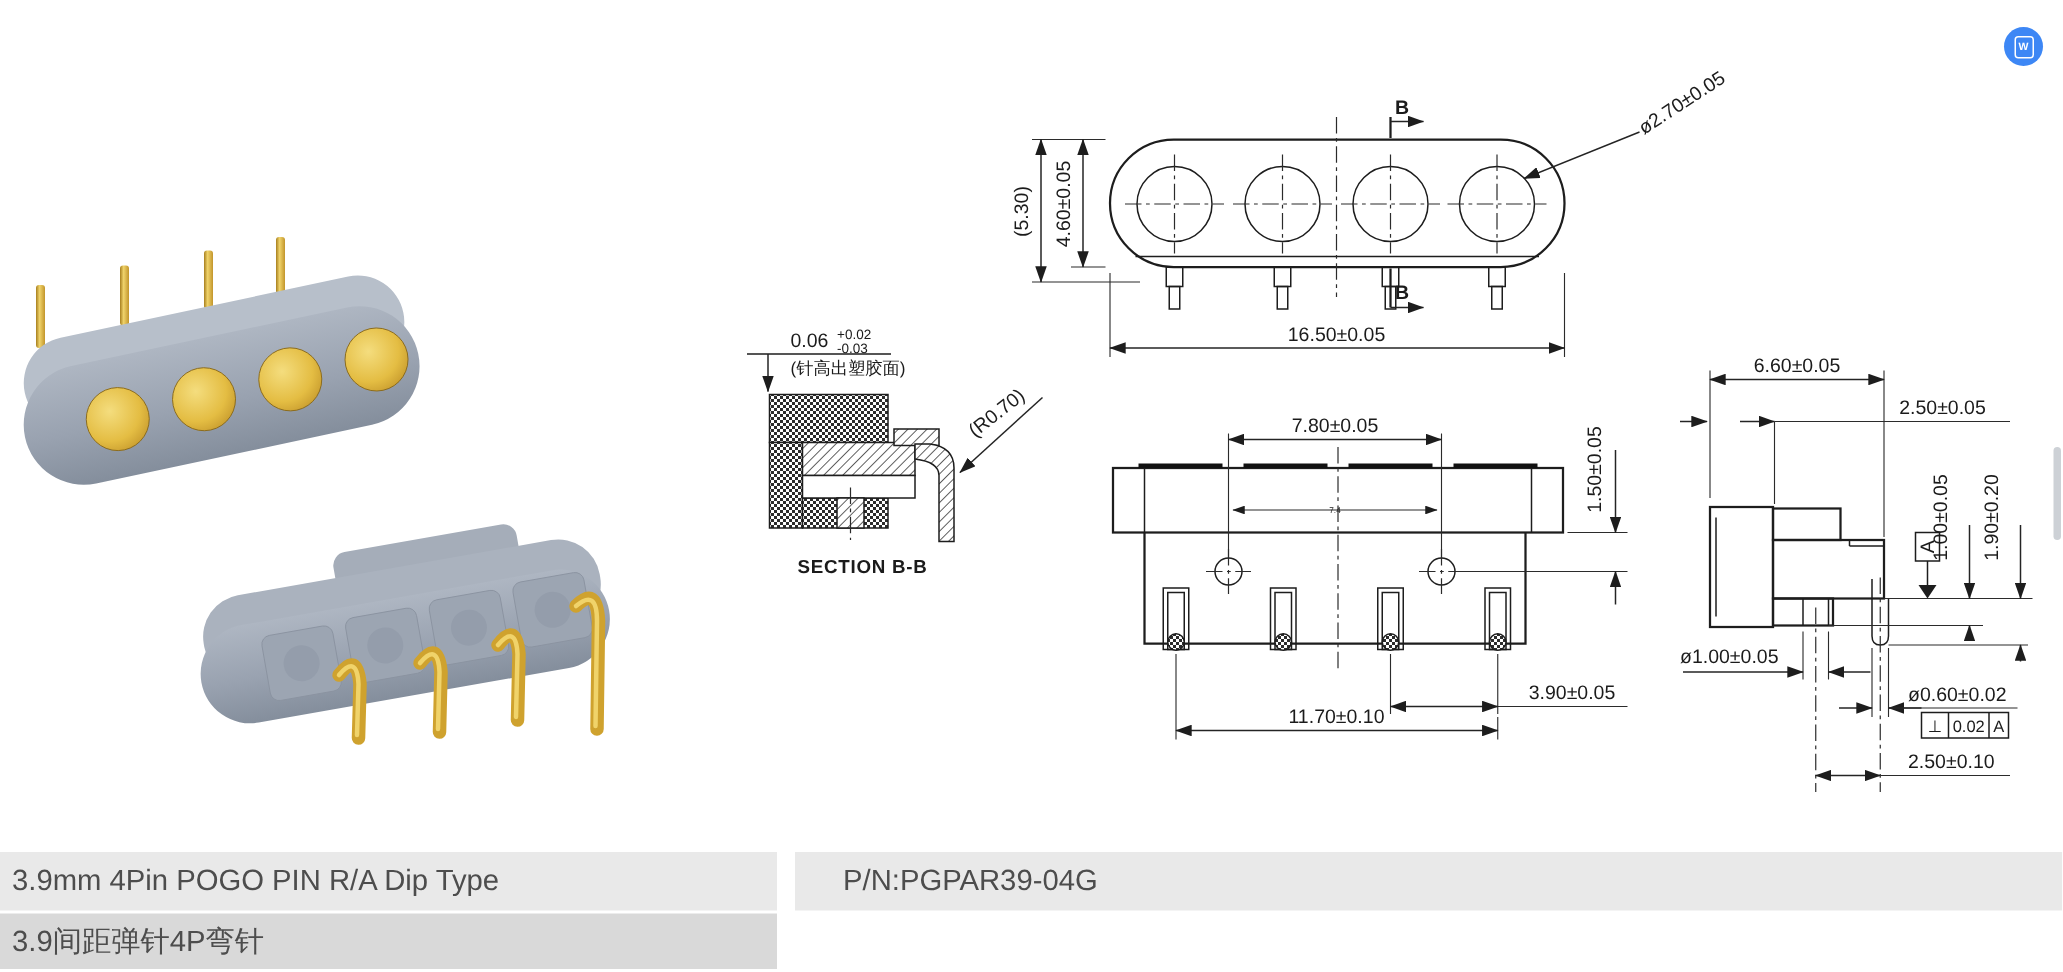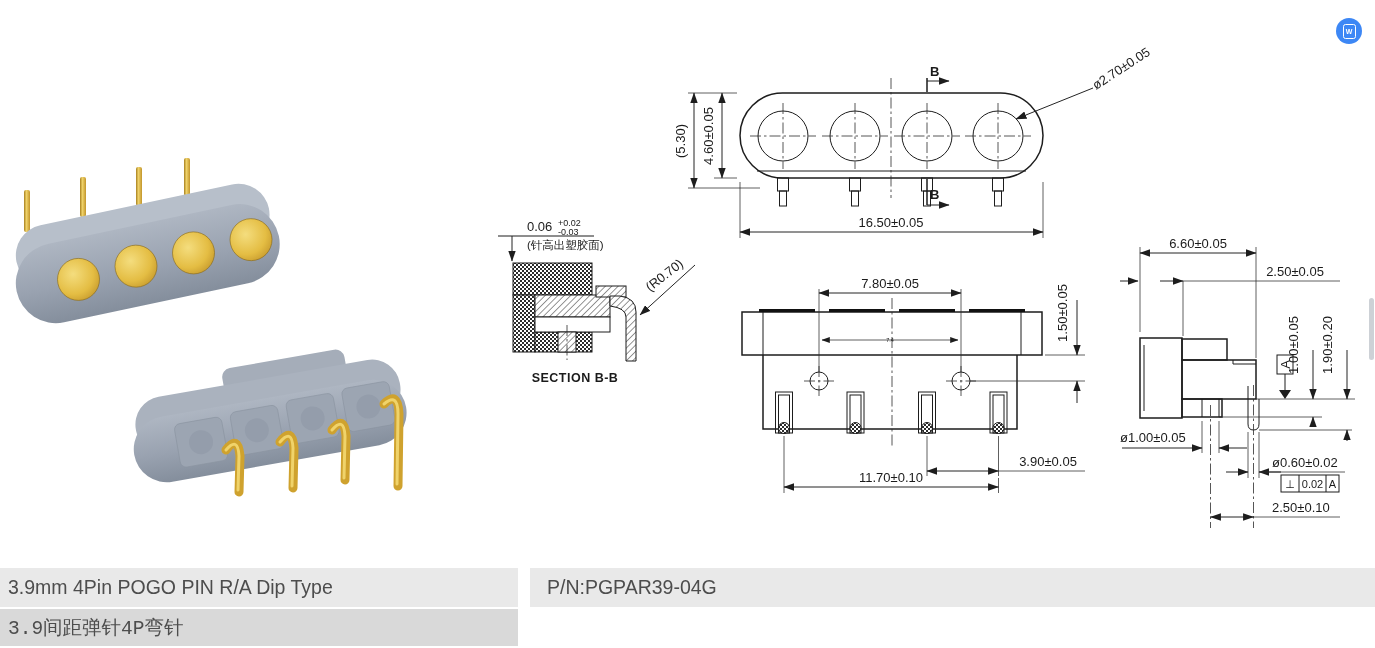--- a/index.html
+++ b/index.html
@@ -17,25 +17,25 @@
   .dt{font-size:13px;}
   .dts{font-size:9px;}
   .dtt{font-size:5.5px;}
   .sec{font-size:12.5px;font-weight:bold;letter-spacing:.5px;}
   .cnote{font-size:11.5px;}
   .bmark{font-size:13px;font-weight:bold;}
   
   .info-table{position:absolute;left:0;top:568px;width:1375px;}
   .trow{display:flex;width:100%;}
   .trow.r1{height:39px;margin-bottom:2px;}
-  .trow.r2{height:37px;font-family:Liberation Mono, monospace;}
+  .trow.r2{height:37px;}
   .tcell{display:flex;align-items:center;font-size:19.5px;color:#4d4d4d;}
   .tcell.left{width:518px;padding-left:8px;box-sizing:border-box;}
   .tgap{width:12px;background:#ffffff;}
-  .tcell.right{flex:1;padding-left:17px;}
+  .tcell.right{flex:1;padding-left:32px;}
   .r1 .tcell{background:#e9e9e9;}
   .r2 .tcell{background:#d9d9d9;}
   
   .float-btn{position:absolute;left:1336px;top:18px;width:26px;height:26px;border-radius:50%;
              background:#3d87f5;display:flex;align-items:center;justify-content:center;cursor:pointer;}
   .doc-glyph{width:11px;height:13px;border:1.5px solid #ffffff;border-radius:2.5px;
              display:flex;align-items:center;justify-content:center;
              color:#ffffff;font-size:7px;font-weight:bold;line-height:1;}
   
   .scroll-thumb{position:absolute;right:1px;top:298px;width:5px;height:62px;background:#cdd1d6;border-radius:3px;}

